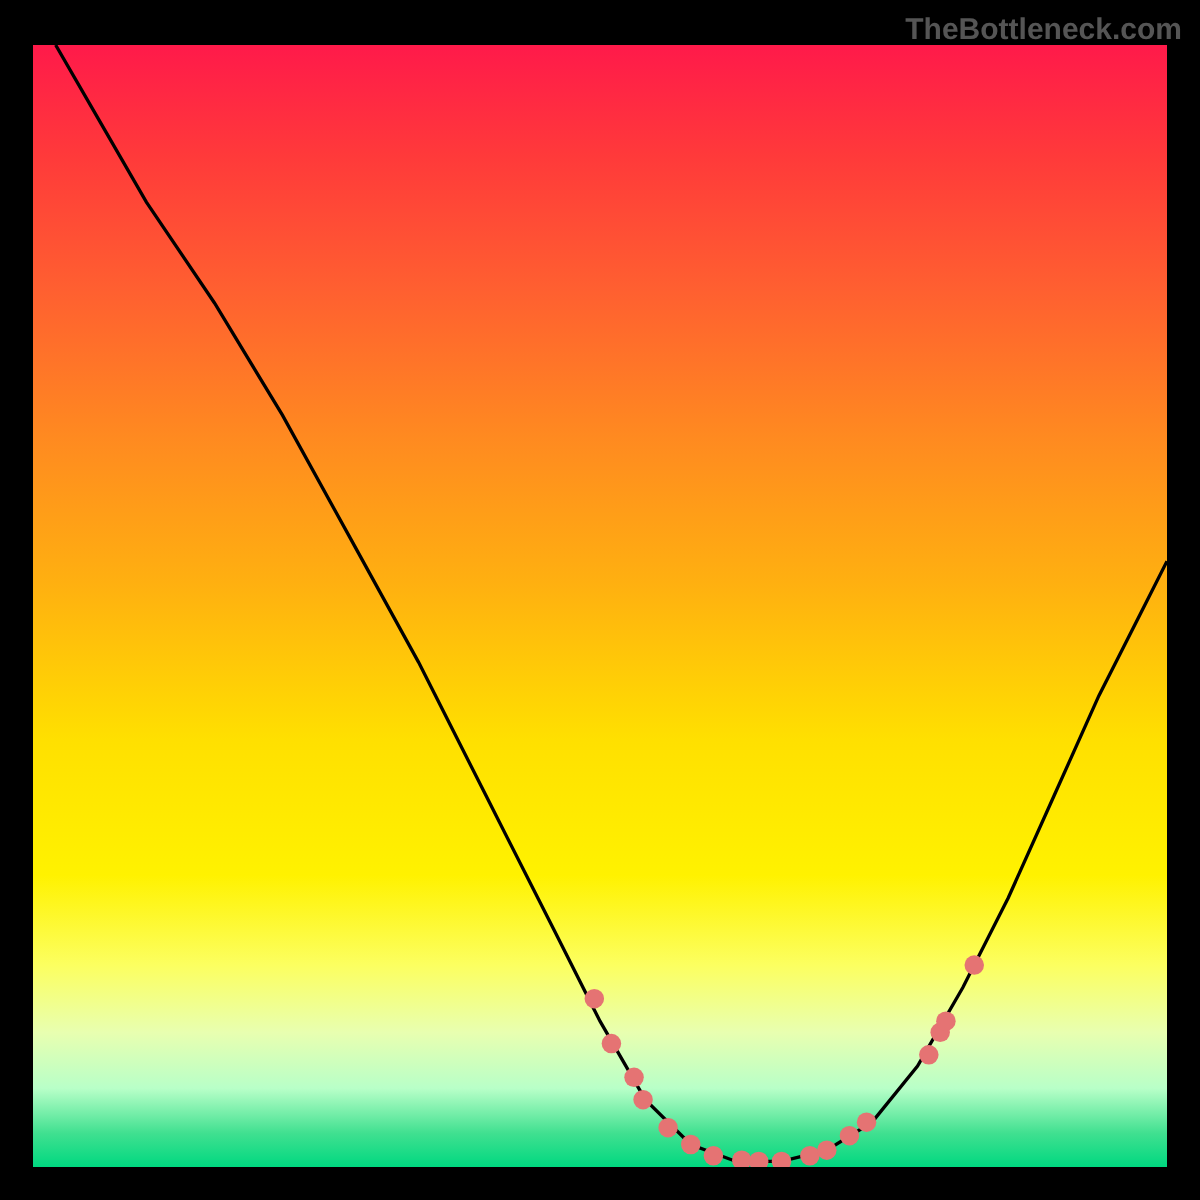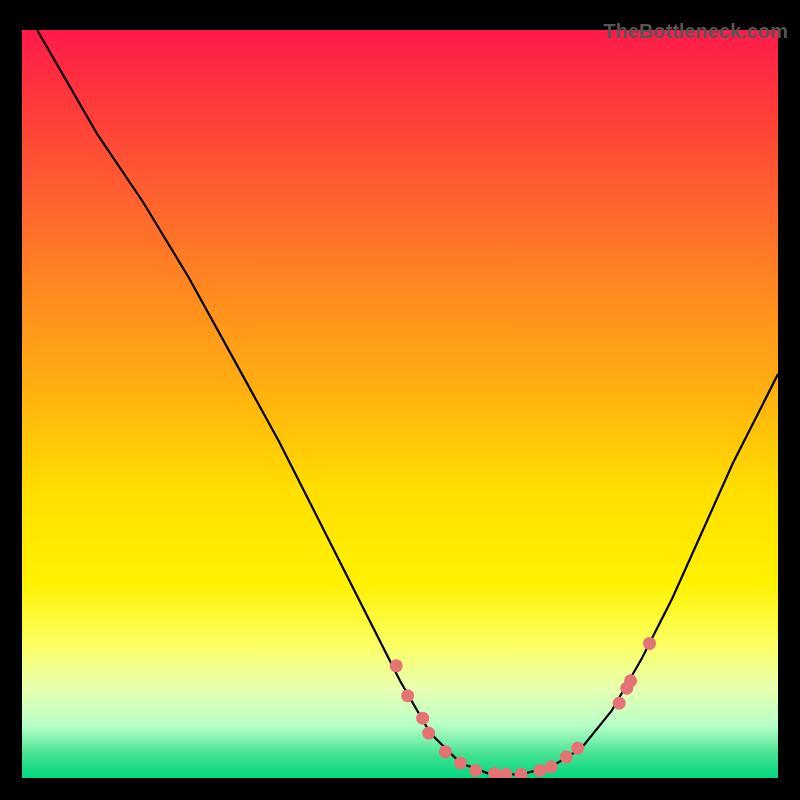--- a/index.html
+++ b/index.html
@@ -6,21 +6,21 @@
     margin: 0;
     padding: 0;
     background: #000;
     width: 800px;
     height: 800px;
     position: relative;
     font-family: Arial, sans-serif;
   }
   .attribution {
     position: absolute;
-    top: 20px;
+    top: 9px;
     right: 12px;
     color: #555;
     font-size: 20px;
     font-weight: bold;
     z-index: 10;
   }
   .plot-area {
     position: absolute;
     left: 22px;
     top: 30px;

